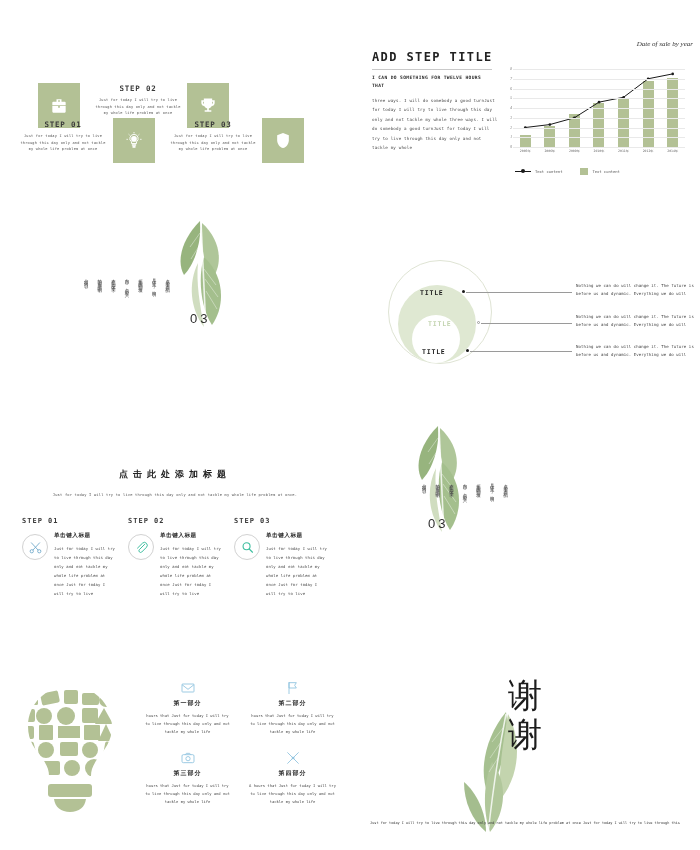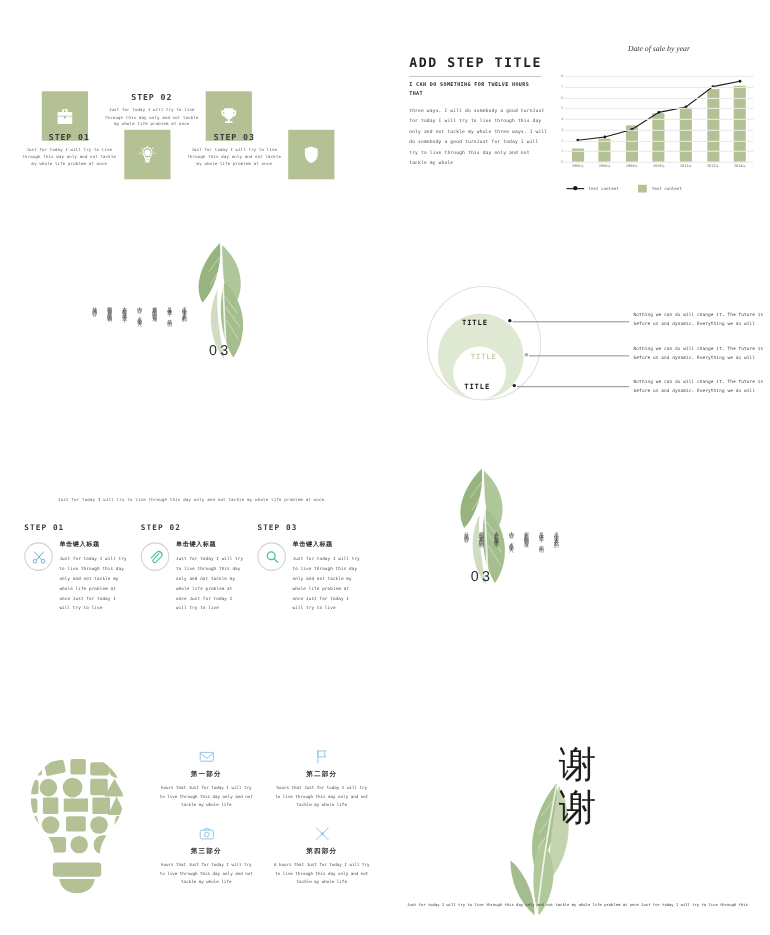--- a/index.html
+++ b/index.html
@@ -25,21 +25,21 @@
   #s2 { left:350px; top:28px; width:350px; height:175px; }
   .s2title { position:absolute; left:22px; top:22px; font-size:12px; letter-spacing:1.4px;
              font-weight:700; font-family:"DejaVu Sans Mono", monospace; color:#222; }
   .s2rule { position:absolute; left:22px; top:41px; width:120px; height:1px; background:#c9c9c9; }
   .s2sub { position:absolute; left:22px; top:46px; width:124px; font-size:4.6px; font-weight:700;
            letter-spacing:.35px; line-height:1.65; font-family:"DejaVu Sans Mono", monospace; color:#2a2a2a; }
   .s2body { position:absolute; left:22px; top:68px; width:128px; font-size:4.2px; line-height:2.25;
             font-family:"DejaVu Sans Mono", monospace; color:#4a4a4a; letter-spacing:.15px; }
 
   .chartwrap { position:absolute; left:155px; top:12px; width:188px; height:150px; }
-  .chart-title { text-align:center; font-size:7px; font-style:italic;
+  .chart-title { text-align:right; font-size:7px; font-style:italic;
                  font-family:"Liberation Serif", serif; color:#333; margin-bottom:21px; }
   .plot { position:relative; left:8px; width:172px; height:78px; }
   .ylab { position:absolute; left:-9px; width:8px; text-align:right; font-size:3.6px;
           font-style:italic; color:#777; font-family:"Liberation Serif", serif; transform:translateY(-50%); }
   .gl { position:absolute; left:0; right:0; height:1px; background:#e9e9e9; }
   .bars { position:absolute; left:0; bottom:0; width:100%; height:100%;
           display:flex; align-items:flex-end; justify-content:space-around; }
   .bar { width:11px; background:#b3c195; }
   .xaxis { position:absolute; left:8px; width:172px; display:flex; justify-content:space-around;
            margin-top:2px; }
@@ -265,20 +265,21 @@
   <div class="dot" style="left:116px; top:146px;"></div>
   <div class="conn" style="left:120px; top:148px; width:102px;"></div>
 
   <div class="cpara" style="left:226px; top:79px;">Nothing we can do will  change it. The future is before us and dynamic. Everything we do will</div>
   <div class="cpara" style="left:226px; top:110px;">Nothing we can do will  change it. The future is before us and dynamic. Everything we do will</div>
   <div class="cpara" style="left:226px; top:140px;">Nothing we can do will  change it. The future is before us and dynamic. Everything we do will</div>
 <div style="position: absolute; left: 0px; top: 0px; width: 100%; height: 100%; pointer-events: none;"></div>
   </div>
 
 <div class="slide" id="s5">
+  <div class="s5h">点击此处添加标题</div>
   <div class="s5sub">Just for today I will try to live through this day only and not tackle my whole life problem at once.</div>
   <div class="s5cols">
     <div class="s5col">
       <div class="s5st">STEP 01</div>
       <div class="s5row">
         <div class="s5ico">
           <svg viewBox="0 0 24 24" fill="none" stroke="#6fa8c9" stroke-width="1.4">
             <circle cx="6" cy="18" r="2.6"></circle>
               <circle cx="18" cy="18" r="2.6"></circle>
             <path d="M8 16L19 4M16 16L5 4"></path>

